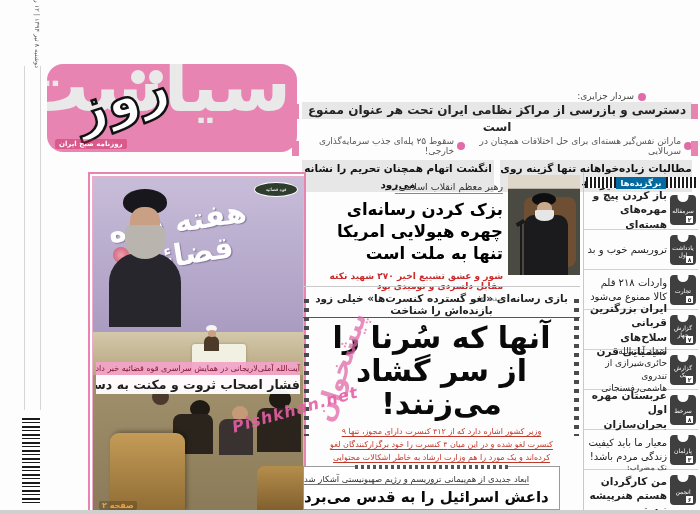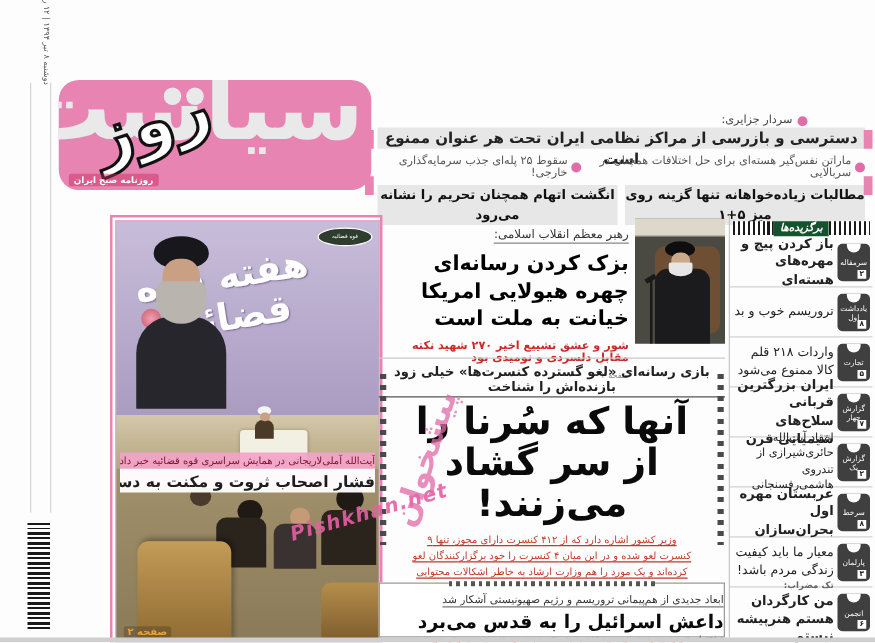--- a/index.html
+++ b/index.html
@@ -22,21 +22,21 @@
   .logo-dots{position:absolute;left:84px;top:6px;display:flex;gap:4px;}
   .logo-dots span{width:14px;height:14px;border-radius:50%;background:#e9e9e9;display:block;}
   .logo-tagline{position:absolute;left:8px;bottom:3px;font-size:7px;font-weight:bold;color:#fff;background:rgba(200,40,90,.45);padding:1px 4px;border-radius:2px;}
 
   
   .tophead{position:absolute;left:302px;top:88px;width:390px;}
   .th-kicker{display:flex;direction:rtl;align-items:flex-end;gap:4px;font-size:9px;color:#444;padding-right:46px;height:13px;}
   .pink-dot{width:8px;height:8px;border-radius:50%;background:#e06da8;display:inline-block;flex:0 0 auto;}
   .th-main{height:17px;line-height:17px;background:#e7e7e7;text-align:center;font-weight:bold;font-size:12px;color:#222;margin-top:1px;}
   .th-subrow{display:flex;direction:rtl;justify-content:space-between;align-items:center;margin-top:5px;font-size:9px;color:#555;}
-  .th-subrow .sub{display:flex;direction:rtl;align-items:center;gap:3px;}
+  .th-subrow .sub{display:flex;direction:rtl;align-items:center;gap:3px;margin-top:12px;}
   .th-barrow{display:flex;direction:rtl;justify-content:space-between;margin-top:4px;gap:6px;}
   .th-bar{flex:1;height:32px;line-height:16px;background:#e7e7e7;text-align:center;font-weight:bold;font-size:10.5px;color:#111;}
   .pink-sq{position:absolute;width:7px;height:15px;background:#e884b2;}
 
   
   .photo-frame{position:absolute;left:88px;top:172px;width:210px;height:336px;border:2px solid #e884b2;background:#fff;padding:2px;}
   .photo{position:relative;width:100%;height:100%;border:1px solid #eeaccb;overflow:hidden;background:#b7aacb;}
   .ph-banner{position:absolute;left:0;top:0;right:0;height:46%;background:linear-gradient(180deg,#c8bdd9 0%,#b3a6c9 70%,#a99cc0 100%);}
   .ph-badge{position:absolute;right:5px;top:5px;width:42px;height:13px;border-radius:50%;background:#2e3d2e;border:1px solid #fff;
             color:#fff;font-size:4.5px;display:flex;align-items:center;justify-content:center;}
@@ -96,33 +96,33 @@
   .concert{position:relative;border-top:1px solid #c9c9c9;height:172px;box-sizing:border-box;text-align:center;}
   .ornament-v{position:absolute;top:12px;bottom:22px;width:5px;
       background:repeating-linear-gradient(180deg,#4a4a4a 0 4px,transparent 4px 9px);}
   .ornament-v.left{left:1px;} .ornament-v.right{right:1px;}
   .concert-kicker{display:inline-block;margin-top:5px;font-size:10.5px;font-weight:bold;color:#222;
       border-bottom:1px solid #555;padding:0 4px 1px;direction:rtl;}
   .concert-headline{font-size:30px;font-weight:bold;color:#0a0a0a;line-height:1.1;margin-top:3px;direction:rtl;}
   .concert-body{margin:5px 26px 0;font-size:8px;color:#c0392b;line-height:1.65;direction:rtl;text-align:center;
       text-decoration:underline;text-underline-offset:2px;}
 
-  .isis{position:absolute;left:303px;top:466px;width:277px;height:44px;border:1px solid #9b9b9b;background:#fff;
-        text-align:right;box-sizing:border-box;}
+  .isis{position:absolute;left:303px;top:466px;width:257px;height:44px;border:1px solid #9b9b9b;background:#fff;
+        text-align:left;box-sizing:border-box;}
   .ornament-h{position:absolute;left:20%;top:-2px;width:60%;height:4px;background:
       repeating-linear-gradient(90deg,#555 0 3px,#fff 3px 6px);}
   .isis-kicker{display:inline-block;margin-top:4px;font-size:8.5px;color:#333;border-bottom:1px solid #777;direction:rtl;}
   .isis-headline{font-size:15px;font-weight:bold;color:#0a0a0a;margin-top:2px;direction:rtl;}
   .isis-page{font-size:6px;color:#777;margin-top:1px;}
 
   
   .sidebar{position:absolute;left:583px;top:172px;width:115px;height:338px;border-left:1px solid #c9c9c9;box-sizing:border-box;}
   .sb-header{display:flex;align-items:center;height:15px;margin:3px 2px 0;}
   .sb-stripes{flex:1;height:11px;background:repeating-linear-gradient(90deg,#1a1a1a 0 2px,#fff 2px 4px);}
-  .sb-title{flex:0 0 auto;background:#14532d;color:#fff;font-size:8.5px;font-weight:bold;padding:1px 5px;direction:rtl;font-style:italic;}
+  .sb-title{flex:0 0 auto;background:#0369a1;color:#fff;font-size:8.5px;font-weight:bold;padding:1px 5px;direction:rtl;}
   .sb-list{display:flex;flex-direction:column;}
   .sb-item{display:flex;direction:rtl;align-items:center;gap:3px;height:40px;border-bottom:1px solid #d2d2d2;padding:0 2px;box-sizing:border-box;}
   .sb-tag{position:relative;flex:0 0 26px;height:30px;background:#3f3f3f;border-radius:4px;color:#fff;
           font-size:6px;line-height:1.15;display:flex;align-items:center;justify-content:center;text-align:center;padding-top:4px;box-sizing:border-box;}
   .sb-tag::before{content:"";position:absolute;top:0;left:50%;transform:translateX(-50%);width:11px;height:7px;background:#fff;border-radius:0 0 10px 10px;}
   .sb-tagpage{position:absolute;bottom:2px;right:3px;background:#fff;color:#222;font-size:6px;width:7px;height:7px;line-height:7px;text-align:center;font-weight:bold;}
   .sb-text{flex:1;font-size:10px;color:#222;line-height:1.35;text-align:right;}
   .sb-text.bold{font-weight:bold;font-size:10.5px;}
   .sb-kicker{font-size:7px;color:#666;margin-bottom:1px;}
 
@@ -229,21 +229,21 @@
         <div class="lp-turban"></div>
         <div class="lp-face"></div>
         <div class="lp-beard"></div>
         <div class="lp-mic"></div>
         <div class="lp-michead"></div>
       </div>
       <div class="leader-text">
         <span class="leader-kicker">رهبر معظم انقلاب اسلامی:</span>
         <div class="leader-headline">
           <div>بزک کردن رسانه‌ای چهره هیولایی امریکا</div>
-          <div>خیانت به ملت است</div>
+          <div>تنها به ملت است</div>
         </div>
         <div class="leader-sub">شور و عشق تشییع اخیر ۲۷۰ شهید نکته مقابل دلسردی و نومیدی بود</div>
         <div class="leader-page">صفحه ۲</div>
       </div>
     </div>
 
     <div class="concert">
       <div class="ornament-v left"></div>
       <div class="ornament-v right"></div>
       <span class="concert-kicker">بازی رسانه‌ای «لغو گسترده کنسرت‌ها» خیلی زود بازنده‌اش را شناخت</span>

